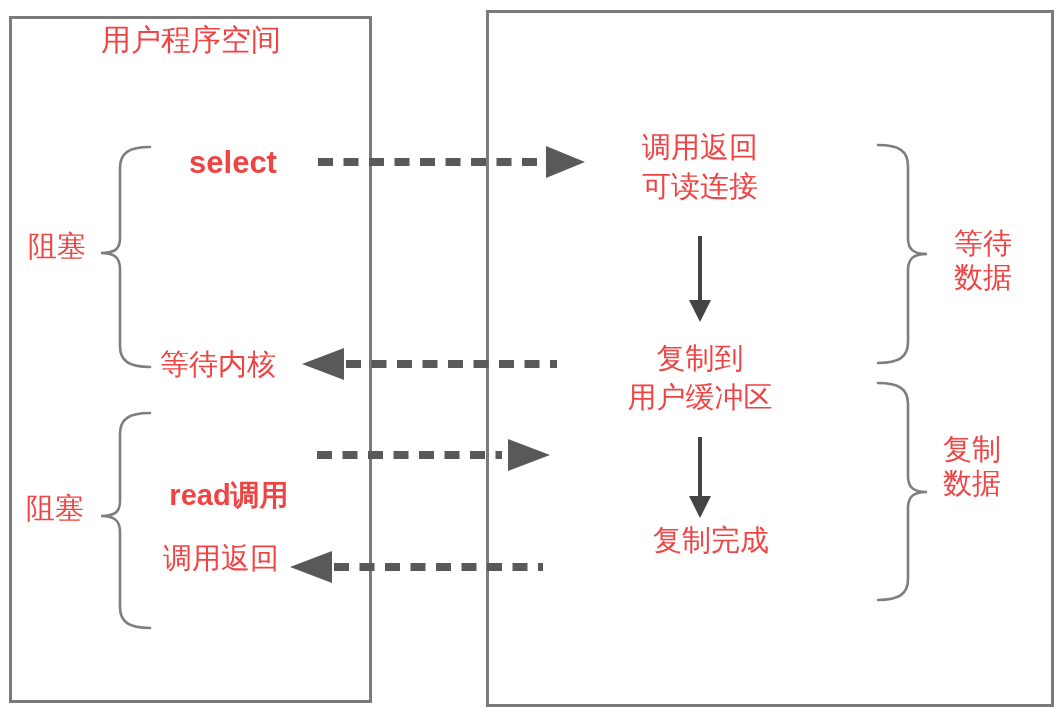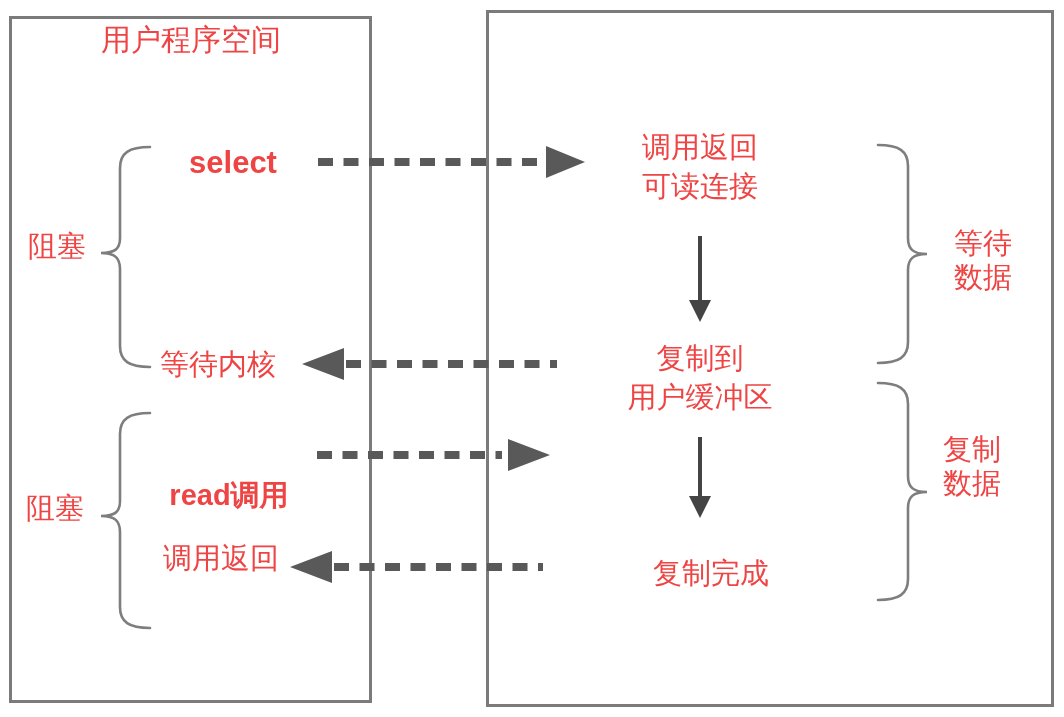--- a/index.html
+++ b/index.html
@@ -101,21 +101,21 @@
   <div class="label two-line" style="left:700px; top:167px;">
     <div>调用返回</div>
     <div>可读连接</div>
   </div>
 
   <div class="label two-line" style="left:700px; top:378px;">
     <div>复制到</div>
     <div>用户缓冲区</div>
   </div>
 
-  <div class="label" style="left:711px; top:573px;">复制完成</div>
+  <div class="label" style="left:711px; top:540px;">复制完成</div>
 
   <div class="label brace-label" style="left:983px; top:260px;text-align:right;">
     <div>等待</div>
     <div>数据</div>
   </div>
 
   <div class="label brace-label" style="left:972px; top:466px;">
     <div>复制</div>
     <div>数据</div>
   </div>

